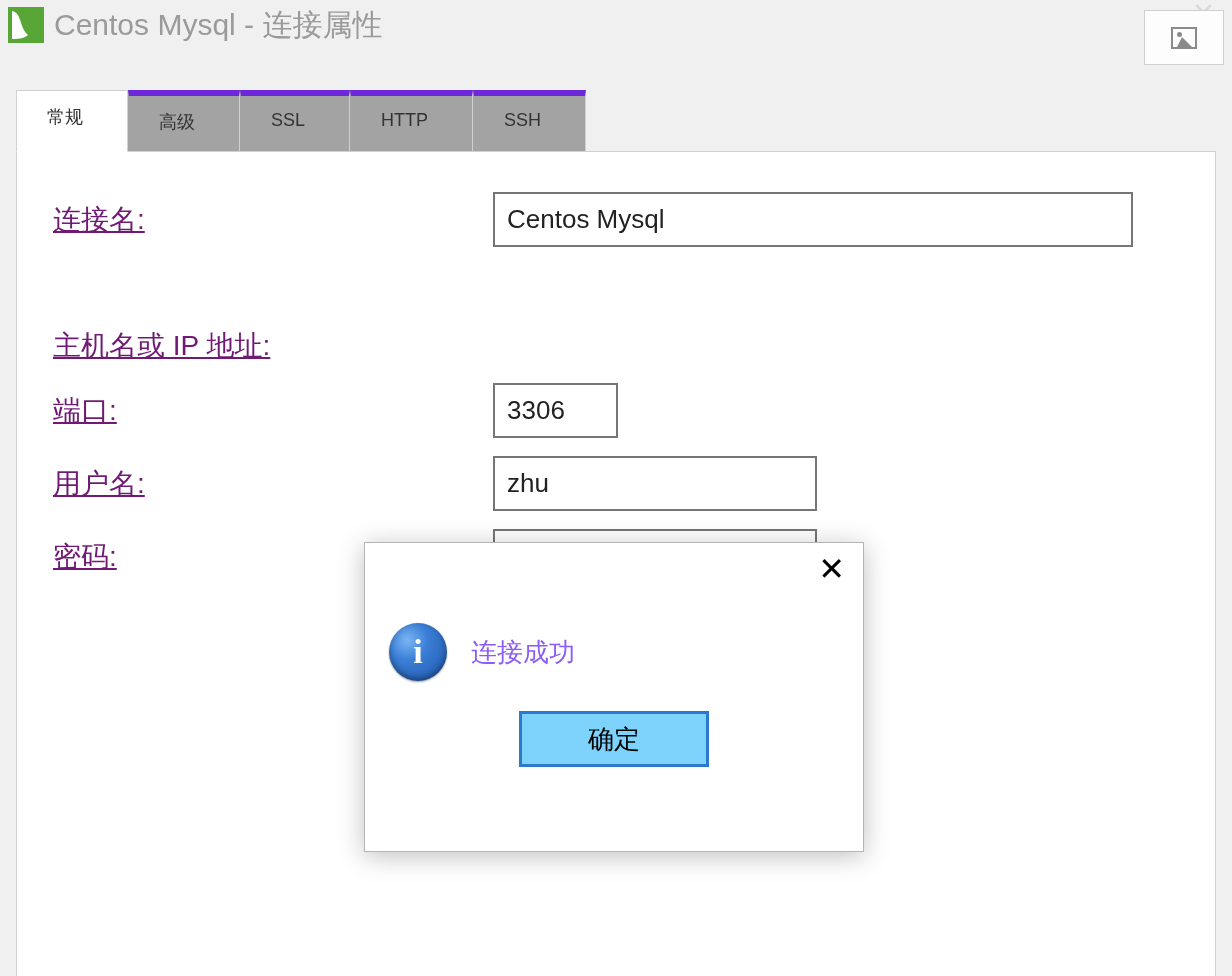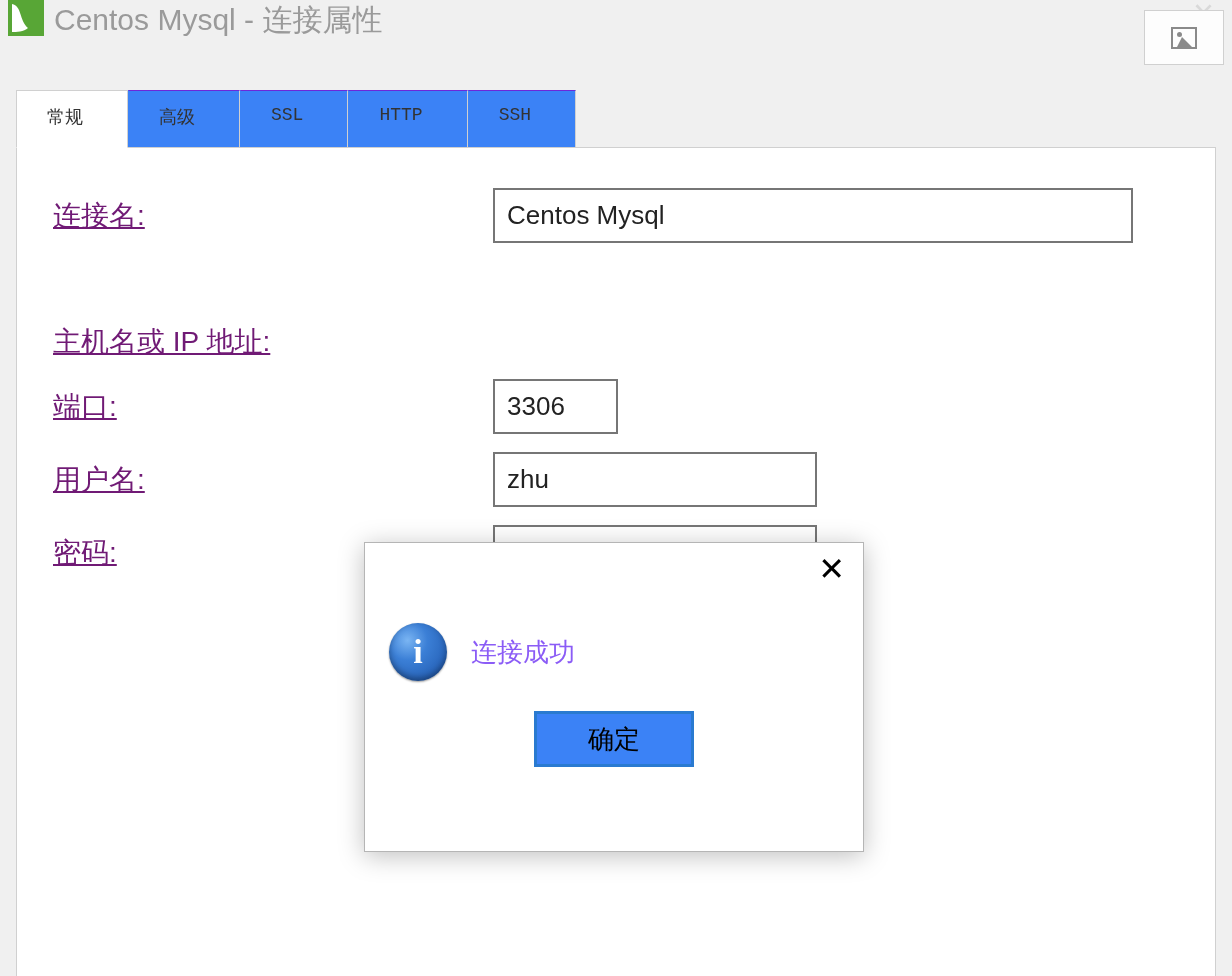--- a/index.html
+++ b/index.html
@@ -13,21 +13,21 @@
     }
     .window {
       width: 1232px;
       height: 976px;
       background: #f0f0f0;
       position: relative;
     }
     .titlebar {
       height: 50px;
       display: flex;
-      align-items: flex-start;
+      align-items: center;
       padding: 0 8px;
       position: relative;
     }
     .app-icon {
       width: 36px;
       height: 36px;
       background: #58a636;
       display: inline-block;
       margin-right: 10px;
       position: relative;
@@ -90,24 +90,23 @@
     }
     .tab {
       padding: 14px 44px 18px 30px;
       font-size: 18px;
       border: 1px solid transparent;
       border-bottom: none;
       cursor: pointer;
       color: #333;
     }
     .tab.inactive {
-      background: #3b82f6;
+      background: #a3a3a3;
       border-right: 1px solid #d0d0d0;
-      border-top: 1px solid #6d28d9;
-      font-family: Liberation Mono, monospace;
+      border-top: 6px solid #6d28d9;
     }
     .tab.active {
       background: #ffffff;
       border-color: #d0d0d0;
       border-bottom: 1px solid #ffffff;
       position: relative;
       z-index: 2;
     }
     .panel {
       margin: 0 16px 16px 16px;
@@ -191,23 +190,23 @@
     .dialog-text {
       font-size: 26px;
       color: #8b5cf6;
     }
     .dialog-footer {
       display: flex;
       justify-content: center;
       padding: 10px 0 20px 0;
     }
     .ok-btn {
-      width: 160px;
+      width: 190px;
       height: 56px;
-      background: #3b82f6;
+      background: #7dd3fc;
       border: 3px solid #2a7ad0;
       font-size: 26px;
       cursor: pointer;
       color: #000;
     }
   </style>
 </head>
 <body>
 
 <div class="window">

